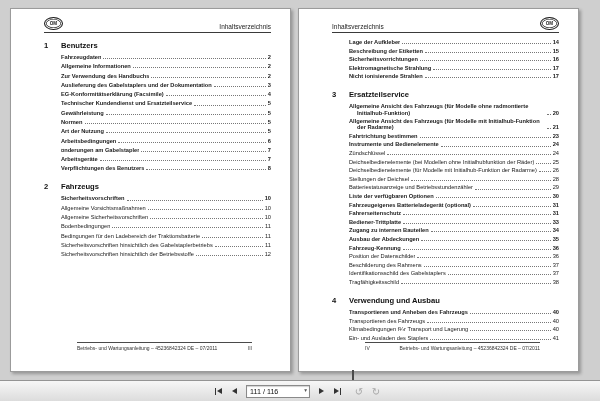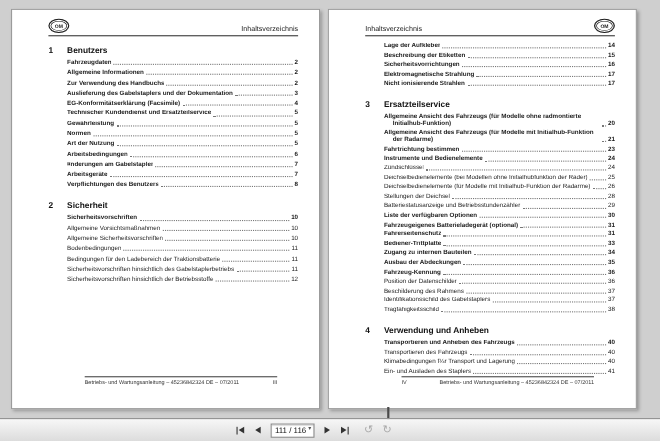--- a/index.html
+++ b/index.html
@@ -32,21 +32,21 @@
   .pg-footer{position:absolute;left:33px;right:19px;bottom:10px;border-top:1px solid #4a4a4a;
              padding-top:2px;display:flex;justify-content:space-between;font-size:5px;color:#333;}
   .cursor{position:absolute;left:352px;top:370px;width:2px;height:12px;background:#4a4a4a;}
   .toolbar{position:absolute;left:0;right:0;bottom:0;height:21px;box-sizing:border-box;
            background:linear-gradient(#f7f7f7,#dcdcdc);border-top:1px solid #949494;
            display:flex;align-items:center;padding-left:212px;gap:3px;}
   .tb-btn{width:13px;height:14px;display:flex;align-items:center;justify-content:center;gap:1px;cursor:pointer;}
   .tri-l{width:0;height:0;border-top:3.5px solid transparent;border-bottom:3.5px solid transparent;border-right:5px solid #333;}
   .tri-r{width:0;height:0;border-top:3.5px solid transparent;border-bottom:3.5px solid transparent;border-left:5px solid #333;}
   .vbar{width:1.5px;height:7px;background:#333;}
-  .page-box{width:40px;height:13px;background:#fff;border:1px solid #8a8a8a;box-sizing:border-box;
+  .page-box{width:64px;height:13px;background:#fff;border:1px solid #8a8a8a;box-sizing:border-box;
             display:flex;align-items:center;justify-content:space-between;padding:0 2px 0 3px;
             font-size:7.2px;color:#111;box-shadow:inset 0 1px 1px rgba(0,0,0,.18);margin:0 2px;}
   .caret{font-size:5.5px;color:#555;line-height:1;}
   .tb-view{width:14px;height:14px;display:flex;align-items:center;justify-content:center;
            font-size:10px;color:#a8a8a8;cursor:pointer;}
   .tb-view.first{margin-left:5px;}
 </style>
 </head>
 <body>
 
@@ -124,21 +124,21 @@
               <span class="dots"></span>
               <span class="toc-page bold">7</span>
             </div>
             <div class="toc-row">
               <span class="toc-label bold">Verpflichtungen des Benutzers</span>
               <span class="dots"></span>
               <span class="toc-page bold">8</span>
             </div>
             <div class="sec-heading">
               <span class="sec-num">2</span>
-              <span>Sicherheit</span>
+              <span>Fahrzeugs</span>
             </div>
             <div class="toc-row">
               <span class="toc-label bold">Sicherheitsvorschriften</span>
               <span class="dots"></span>
               <span class="toc-page bold">10</span>
             </div>
             <div class="toc-row">
               <span class="toc-label">Allgemeine Vorsichtsmaßnahmen</span>
               <span class="dots"></span>
               <span class="toc-page">10</span>
@@ -307,21 +307,21 @@
               <span class="dots"></span>
               <span class="toc-page">37</span>
             </div>
             <div class="toc-row">
               <span class="toc-label">Tragfähigkeitsschild</span>
               <span class="dots"></span>
               <span class="toc-page">38</span>
             </div>
             <div class="sec-heading">
               <span class="sec-num">4</span>
-              <span>Verwendung und Anheben</span>
+              <span>Verwendung und Ausbau</span>
             </div>
             <div class="toc-row">
               <span class="toc-label bold">Transportieren und Anheben des Fahrzeugs</span>
               <span class="dots"></span>
               <span class="toc-page bold">40</span>
             </div>
             <div class="toc-row">
               <span class="toc-label">Transportieren des Fahrzeugs</span>
               <span class="dots"></span>
               <span class="toc-page">40</span>

